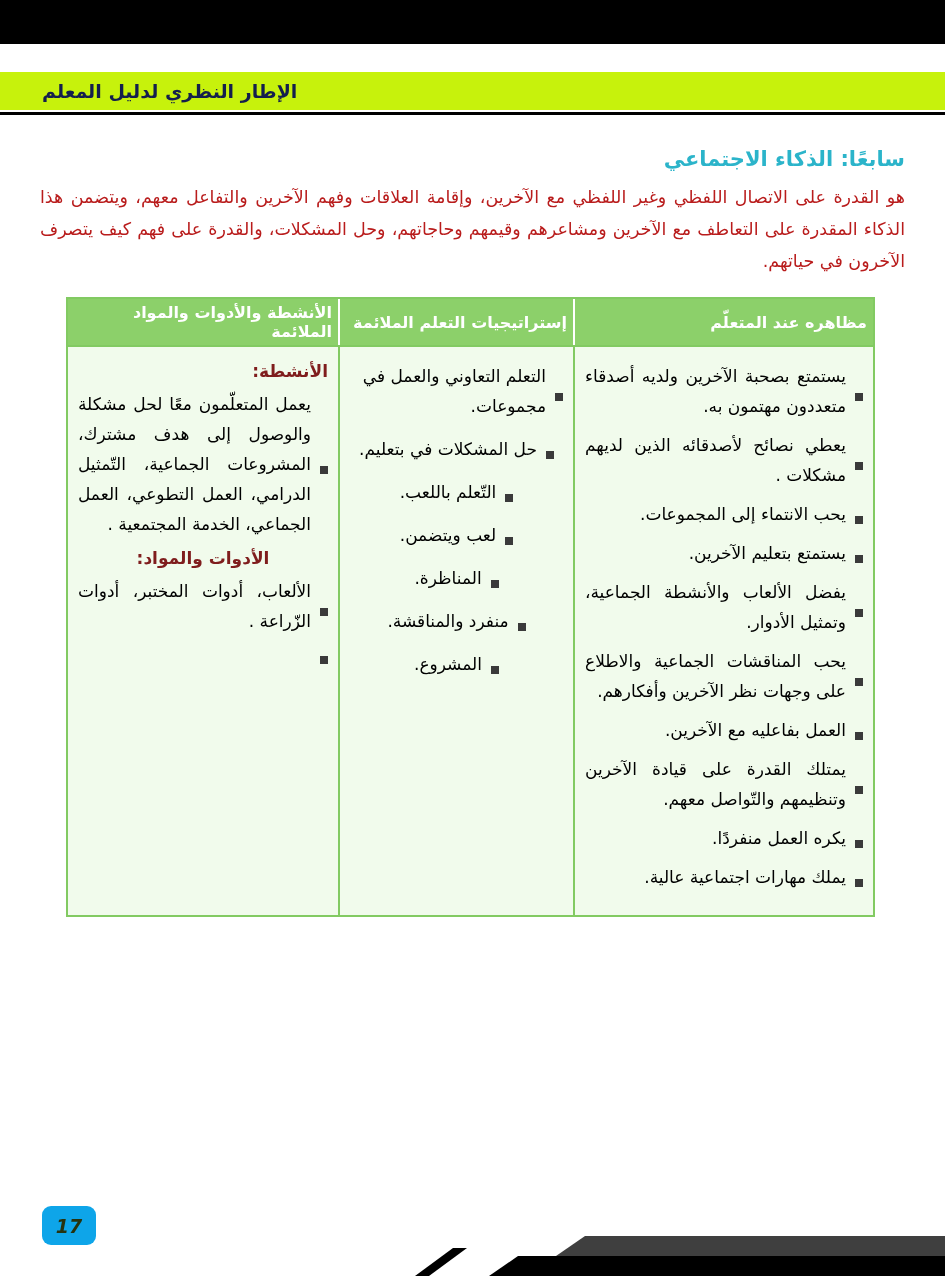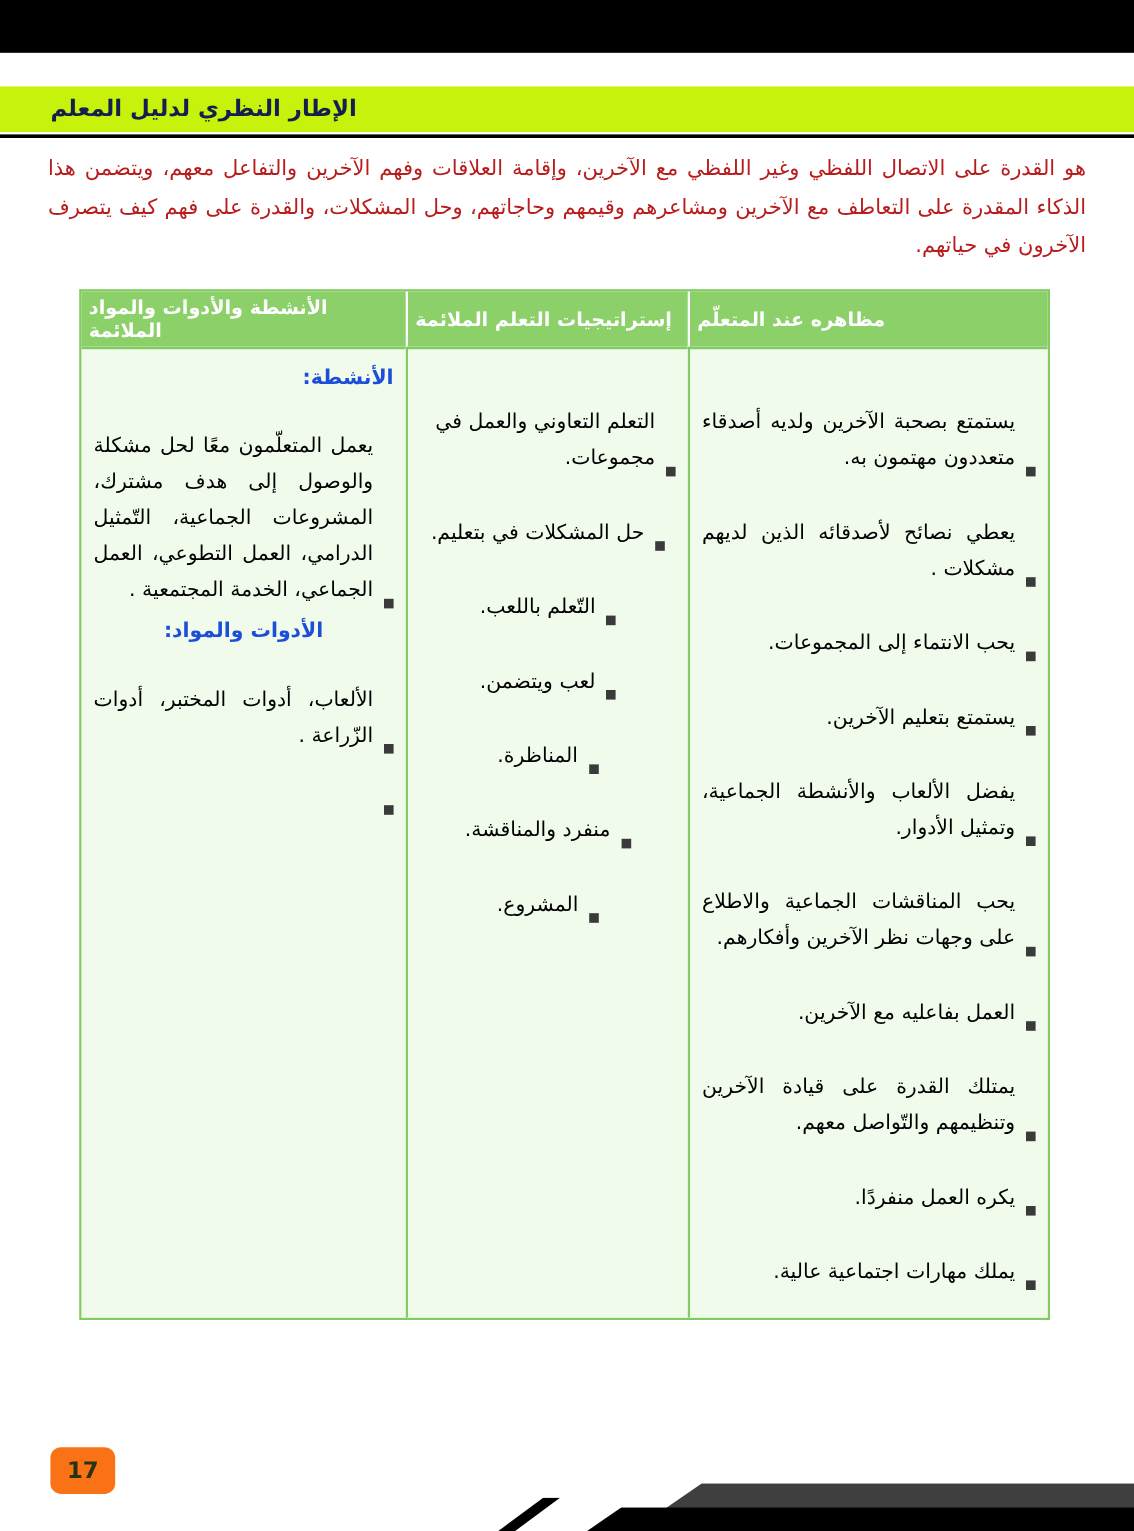--- a/index.html
+++ b/index.html
@@ -12,43 +12,43 @@
   .band-title { color:#141f4d; font-size:19px; font-weight:bold; direction:rtl; }
   .rule { height:3px; background:#000000; margin-top:2px; }
 
   .content { direction:rtl; padding:0 40px; }
   .section-title { color:#2bb4ca; font-size:21px; font-weight:bold; margin-top:32px; text-align:right; }
   .intro { margin-top:10px; font-size:17.5px; line-height:32px; text-align:justify; color:#b91c1c; }
 
   table.matrix { margin:20px 30px 0; border:2px solid #82ca62; border-spacing:0; table-layout:fixed; width:805px; }
   .matrix th {
     background:#8cd06a; color:#ffffff; font-size:16px; font-weight:bold;
-    height:42px; text-align:left; padding:4px 6px; border-left:2px solid #ffffff;
+    height:42px; text-align:right; padding:4px 6px; border-left:2px solid #ffffff;
   }
   .matrix th:last-child { border-left:none; }
   .matrix td {
     background:#f1fbec; vertical-align:top; padding:14px 10px; height:524px;
     border-left:2px solid #82ca62; border-top:2px solid #82ca62;
   }
   .matrix td:last-child { border-left:none; }
 
-  .item { display:flex; align-items:flex-end; margin-bottom:9px;margin-top:32px; }
+  .item { display:flex; align-items:center; margin-bottom:9px; }
   .marker { flex:none; width:8px; height:8px; background:#3a3a3a; margin-top:11px; margin-left:9px; }
   .item-text { font-size:17px; line-height:30px; text-align:justify; color:#000000; flex:1; }
 
   .center-list .item { justify-content:center; margin-bottom:13px; }
   .center-list .item-text { flex:0 1 auto; text-align:right; }
 
-  .col-label { color:#1d4ed8; font-weight:bold; font-size:17px; margin-bottom:8px; text-align:right; }
+  .col-label { color:#7f1d1d; font-weight:bold; font-size:17px; margin-bottom:8px; text-align:right; }
   .tools-label { margin-top:6px;text-align:center; }
 
   .page-badge {
     position:absolute; left:42px; top:1206px; width:54px; height:39px;
-    background:#f97316; border-radius:9px; display:flex; align-items:center; justify-content:center;
-    font-size:19px; font-weight:bold; color:#26330f;
+    background:#0ea5e9; border-radius:9px; display:flex; align-items:center; justify-content:center;
+    font-size:19px; font-weight:bold; color:#26330f;font-style:italic;
   }
 
   .deco { position:absolute; right:0; bottom:0; width:945px; height:46px; }
   .deco-gray {
     position:absolute; right:0; bottom:0; width:448px; height:40px; background:#3f3f3f;
     clip-path:polygon(88px 0, 100% 0, 100% 100%, 30px 100%);
   }
   .deco-black {
     position:absolute; right:0; bottom:0; width:468px; height:20px; background:#000000;
     clip-path:polygon(41px 0, 100% 0, 100% 100%, 12px 100%);
@@ -62,20 +62,21 @@
 <body>
 
 <div class="topbar"></div>
 
 <div class="band">
   <span class="band-title">الإطار النظري لدليل المعلم</span>
 </div>
 <div class="rule"></div>
 
 <div class="content">
+  <h2 class="section-title">سابعًا: الذكاء الاجتماعي</h2>
   <p class="intro">هو القدرة على الاتصال اللفظي وغير اللفظي مع الآخرين، وإقامة العلاقات وفهم الآخرين والتفاعل معهم، ويتضمن هذا الذكاء المقدرة على التعاطف مع الآخرين ومشاعرهم وقيمهم وحاجاتهم، وحل المشكلات، والقدرة على فهم كيف يتصرف الآخرون في حياتهم.</p>
 
   <table class="matrix">
     <colgroup>
       <col style="width:300px">
         <col style="width:235px">
         <col style="width:270px">
     </colgroup>
     <thead>
       <tr>

